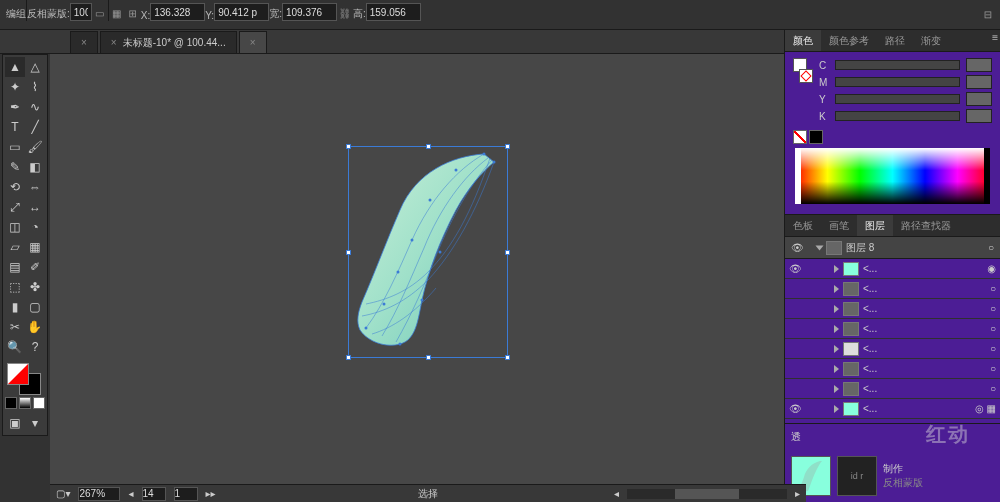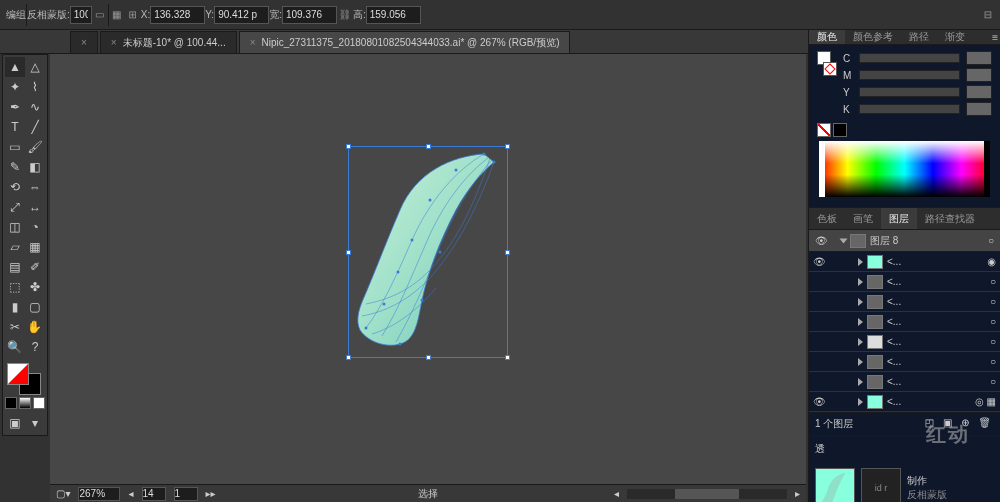--- a/index.html
+++ b/index.html
@@ -1,17 +1,17 @@
 <!DOCTYPE html>
 <html><head>
 <meta charset="utf-8">
 <style>
 *{box-sizing:border-box;margin:0;padding:0;font-family:"Microsoft YaHei",sans-serif;font-size:10px;color:#ccc;user-select:none}
 body{background:#323232;width:1000px;height:502px;overflow:hidden;position:relative}
-.topbar{height:30px;background:#323232;display:flex;align-items:center;padding:0 6px;border-bottom:1px solid #1a1a1a}
+.topbar{height:30px;background:#323232;display:flex;align-items:flex-end;padding:8px 6px;border-bottom:1px solid #1a1a1a}
 .topbar .lbl{color:#b8b8b8}
 .topbar input{background:#1d1d1d;border:1px solid #555;color:#ddd;height:18px;padding:0 3px;width:55px}
 .topbar .opac{width:22px}
 .topbar .ico{width:16px;height:16px;display:inline-flex;align-items:center;justify-content:center;color:#999}
 .topbar .sep{width:1px;height:22px;background:#1a1a1a}
 .rtctrl{position:absolute;right:4px;top:6px}
 .tabbar{height:24px;background:#383838;display:flex;align-items:flex-end;padding-left:70px;border-bottom:1px solid #1a1a1a}
 .tab{height:22px;padding:0 10px;display:flex;align-items:center;gap:6px;background:#2a2a2a;border:1px solid #1a1a1a;border-bottom:none;margin-right:2px;font-size:10px;color:#bbb}
 .tab.active{background:#474747;color:#eee}
 .tab .x{color:#888}
@@ -26,21 +26,21 @@
 .toolbox{position:absolute;left:2px;top:54px;width:46px;background:#3b3b3b;border:1px solid #1a1a1a;padding:2px}
 .toolrow{display:flex}
 .tool{width:21px;height:20px;display:flex;align-items:center;justify-content:center;color:#ccc;font-size:12px}
 .tool.sel-t{background:#2a2a2a}
 .clrbox{margin-top:4px;position:relative;height:34px}
 .fg{position:absolute;width:22px;height:22px;border:1px solid #888;left:2px;top:2px}
 .bg{position:absolute;width:22px;height:22px;background:#000;border:1px solid #888;left:14px;top:12px}
 .fg::after{content:"";position:absolute;inset:0;background:linear-gradient(135deg,#fff 48%,#f00 52%)}
 .swatches{display:flex;gap:2px;margin-top:2px}
 .sw{width:12px;height:12px;border:1px solid #666}
-.rpanel{position:absolute;right:0;top:30px;bottom:0;width:192px;background:#0f172a;border-left:1px solid #1a1a1a;display:flex;flex-direction:column}
+.rpanel{position:absolute;right:0;top:30px;bottom:0;width:216px;background:#4c1d95;border-left:1px solid #1a1a1a;display:flex;flex-direction:column}
 .ptabs{display:flex;background:#2d2d2d;height:22px;border-bottom:1px solid #1a1a1a}
 .ptab{padding:0 8px;display:flex;align-items:center;color:#999}
 .ptab.active{background:#3b3b3b;color:#eee}
 .colorpanel{padding:6px 8px}
 .crow{display:flex;align-items:center;gap:6px;margin-bottom:3px}
 .crow .ch{width:10px}
 .cslider{flex:1;height:10px;background:linear-gradient(90deg,#444,#444);border:1px solid #222}
 .cval{width:26px;height:14px;background:#666;border:1px solid #222}
 .colorbox{display:flex;gap:2px;margin:4px 0}
 .cb{width:14px;height:14px;border:1px solid #666}
@@ -96,21 +96,20 @@
 <div class="tabbar">
   <div class="tab">
       <span class="x">×</span>
     </div>
   <div class="tab">
       <span class="x">×</span>
       <span>未标题-10* @ 100.44...</span>
     </div>
   <div class="tab active">
       <span class="x">×</span>
-      <span>Nipic_27311375_20180801082504344033.ai* @ 267% (RGB/预览)</span>
     </div>
 </div>
 <span class="dn">»</span>
 
 <div class="toolbox">
   <div class="toolrow">
       <div class="tool sel-t">▲</div>
       <div class="tool">△</div>
     </div>
   <div class="toolrow">
@@ -359,21 +358,20 @@
       <div class="lrow">
           <span class="eye">👁</span>
           <span class="ind">
             <span class="tri"></span>
           </span>
           <span class="laythumb"></span>
           <span>&lt;...</span>
           <span style="margin-left:auto">◎ ▦</span>
         </div>
     </div>
-    <div class="lcount"><span>1 个图层</span><span style="float:right;letter-spacing:3px">◰ ▣ ⊕ 🗑</span></div>
     <div class="transp"><span>透</span></div>
     <div class="prevrow">
       <div class="prev shapeprev">
         <svg width="30" height="34" viewBox="0 0 30 34">
             <path d="M24 2 C16 4 10 10 8 18 C6 24 4 28 2 30 C4 32 8 33 12 32 C14 28 16 20 20 12 C22 8 24 4 26 2 Z" fill="#8fe0c8"></path>
           </svg>
       </div>
       <div class="prev">id  r</div>
       <div style="font-size:9px">
         <div>制作</div>

